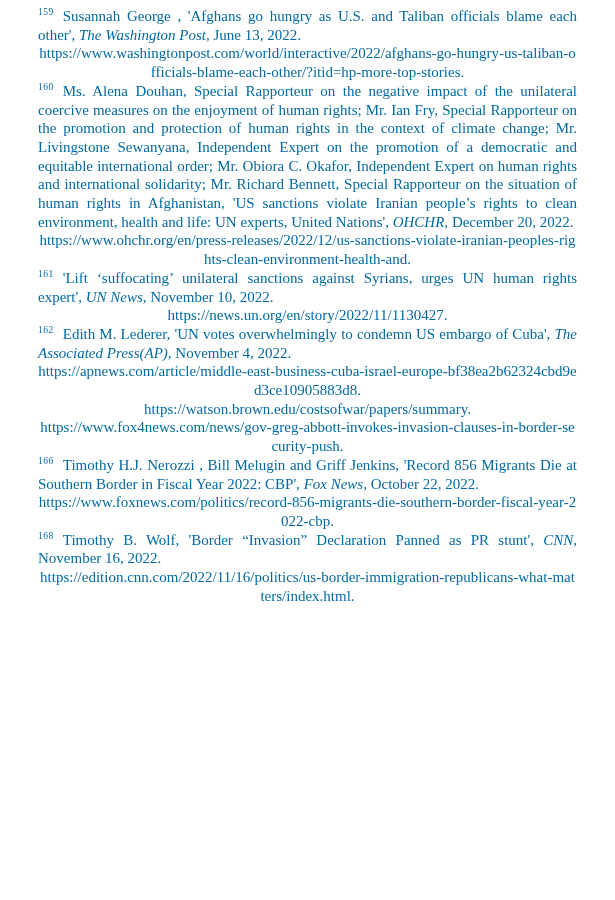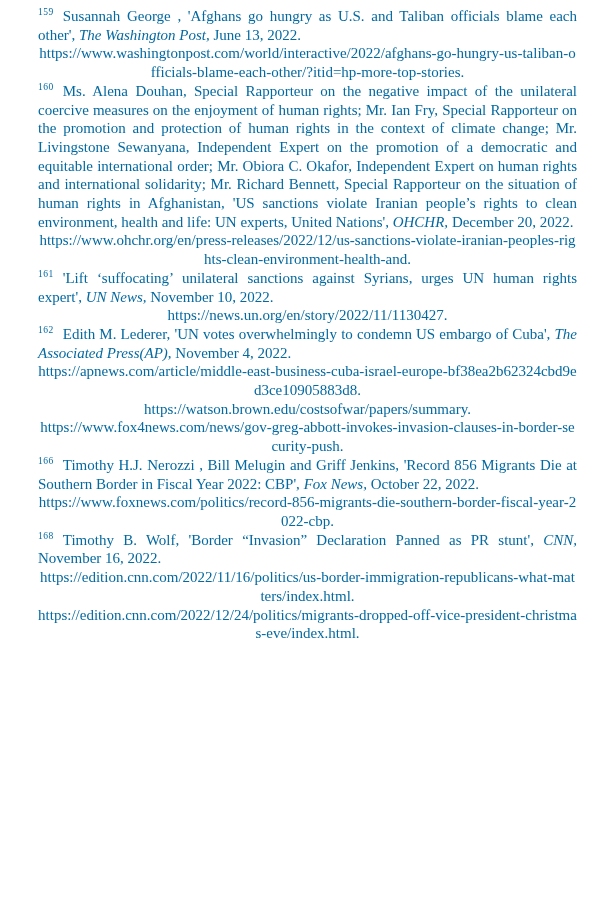--- a/index.html
+++ b/index.html
@@ -45,15 +45,15 @@
   <div>
       <p class="footnote"><span><sup>159</sup><span class="seg">Susannah George , 'Afghans go hungry as U.S. and Taliban officials blame each other', </span><span class="seg italic">The Washington Post,</span><span class="seg"> June 13, 2022.</span></span><span class="url">https://www.washingtonpost.com/world/interactive/2022/afghans-go-hungry-us-taliban-officials-blame-each-other/?itid=hp-more-top-stories.</span></p>
       <p class="footnote"><span><sup>160</sup><span class="seg">Ms. Alena Douhan, Special Rapporteur on the negative impact of the unilateral coercive measures on the enjoyment of human rights; Mr. Ian Fry, Special Rapporteur on the promotion and protection of human rights in the context of climate change; Mr. Livingstone Sewanyana, Independent Expert on the promotion of a democratic and equitable international order; Mr. Obiora C. Okafor, Independent Expert on human rights and international solidarity; Mr. Richard Bennett, Special Rapporteur on the situation of human rights in Afghanistan, 'US sanctions violate Iranian people’s rights to clean environment, health and life: UN experts, United Nations', </span><span class="seg italic">OHCHR,</span><span class="seg"> December 20, 2022.</span></span><span class="url">https://www.ohchr.org/en/press-releases/2022/12/us-sanctions-violate-iranian-peoples-rights-clean-environment-health-and.</span></p>
       <p class="footnote"><span><sup>161</sup><span class="seg">'Lift ‘suffocating’ unilateral sanctions against Syrians, urges UN human rights expert', </span><span class="seg italic">UN News,</span><span class="seg"> November 10, 2022.</span></span><span class="url">https://news.un.org/en/story/2022/11/1130427.</span></p>
       <p class="footnote"><span><sup>162</sup><span class="seg">Edith M. Lederer, 'UN votes overwhelmingly to condemn US embargo of Cuba', </span><span class="seg italic">The Associated Press(AP)</span><span class="seg">, November 4, 2022.</span></span><span class="url">https://apnews.com/article/middle-east-business-cuba-israel-europe-bf38ea2b62324cbd9ed3ce10905883d8.</span></p>
       <p class="footnote"><span class="url">https://watson.brown.edu/costsofwar/papers/summary.</span></p>
       <p class="footnote"><span class="url">https://www.fox4news.com/news/gov-greg-abbott-invokes-invasion-clauses-in-border-security-push.</span></p>
       <p class="footnote"><span><sup>166</sup><span class="seg">Timothy H.J. Nerozzi , Bill Melugin and Griff Jenkins, 'Record 856 Migrants Die at Southern Border in Fiscal Year 2022: CBP', </span><span class="seg italic">Fox News,</span><span class="seg"> October 22, 2022.</span></span><span class="url">https://www.foxnews.com/politics/record-856-migrants-die-southern-border-fiscal-year-2022-cbp.</span></p>
       <p class="footnote"></p>
       <p class="footnote"><span><sup>168</sup><span class="seg">Timothy B. Wolf, 'Border “Invasion” Declaration Panned as PR stunt', </span><span class="seg italic">CNN,</span><span class="seg"> November 16, 2022.</span></span><span class="url">https://edition.cnn.com/2022/11/16/politics/us-border-immigration-republicans-what-matters/index.html.</span></p>
-      <p class="footnote"><span class="url">https://edition.cnn.com/2022/12/24/politics/migrants-dropped-off-vice-president-christmas-eve/index.html.</span></p>
+      <p class="footnote"></p>
     </div>
 </div>
 
 </body></html>

